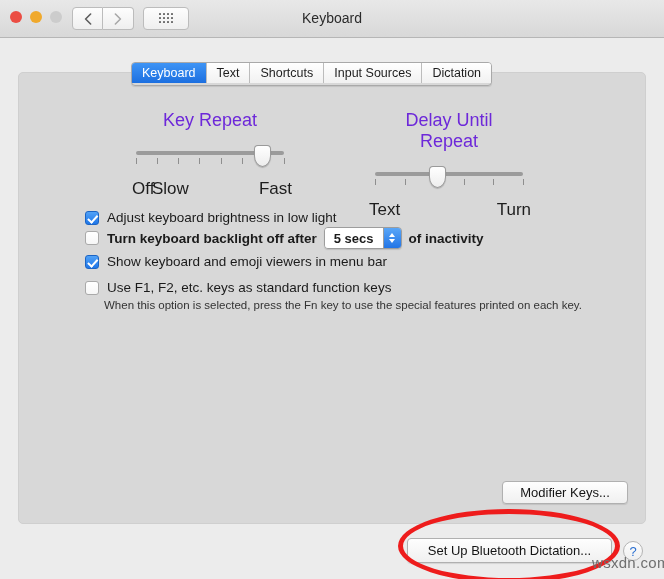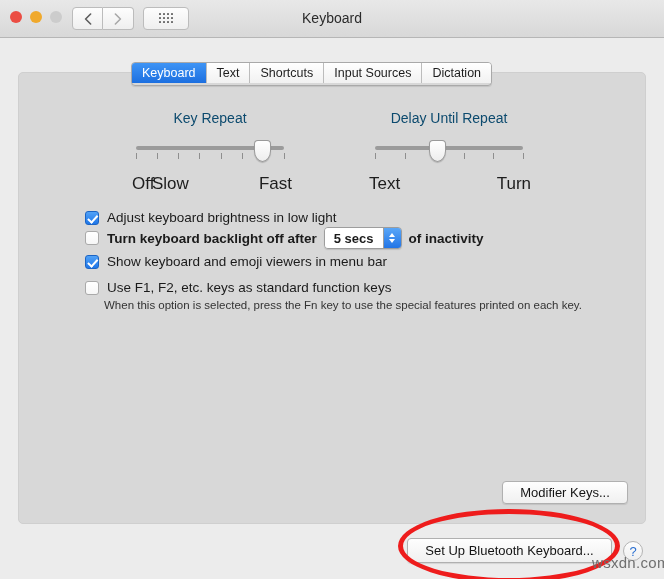--- a/index.html
+++ b/index.html
@@ -144,22 +144,22 @@
     background: linear-gradient(to bottom,#3e94f5,#1c6fe0);
     color: #ffffff;
   }
 
   
   .slider-block {
     position: absolute;
   }
   .slider-title {
     text-align: center;
-    font-size: 14px;
-    color: #0c4a6e;
+    font-size: 18px;
+    color: #6d28d9;
     margin-bottom: 14px;
   }
   .track-wrap {
     position: relative;
     height: 34px;
   }
   .track {
     position: absolute;
     left: 0; top: 6px;
     height: 4px;
@@ -456,18 +456,18 @@
 
 <div class="checkrow" style="left:85px; top:280px;">
   <span class="cbox"></span>
   <span>Use F1, F2, etc. keys as standard function keys</span>
 </div>
 
 <div class="subnote" style="left:104px; top:299px;">When this option is selected, press the Fn key to use the special features printed on each key.</div>
 
 <div class="pushbtn" style="left:502px; top:481px; width:126px; height:23px;">Modifier Keys...</div>
 
-<div class="pushbtn" style="left:407px; top:538px; width:205px; height:25px;">Set Up Bluetooth Keyboard...</div>
+<div class="pushbtn" style="left:407px; top:538px; width:205px; height:25px;">Set Up Bluetooth Dictation...</div>
 
 <div class="helpbtn">?</div>
 
 <div class="annot"></div>
 <div class="watermark">wsxdn.com</div>
 
 </body></html>

